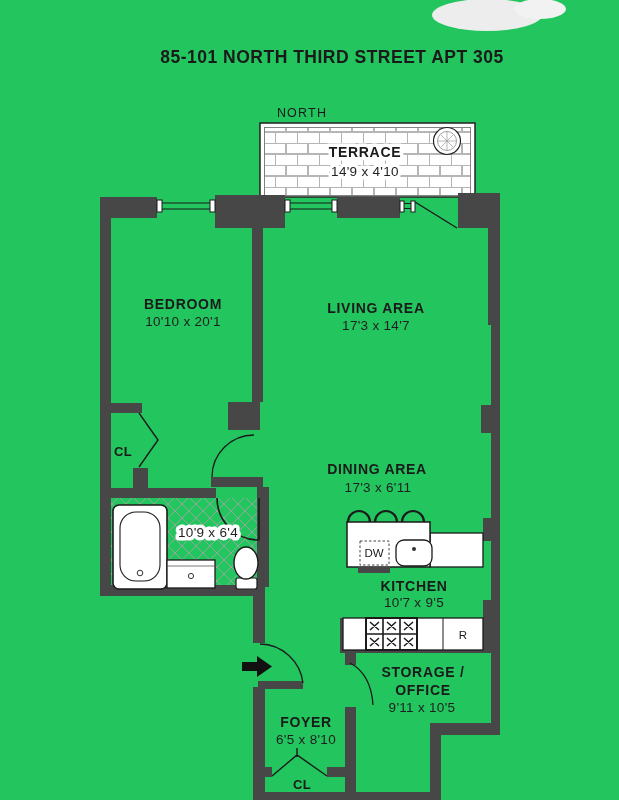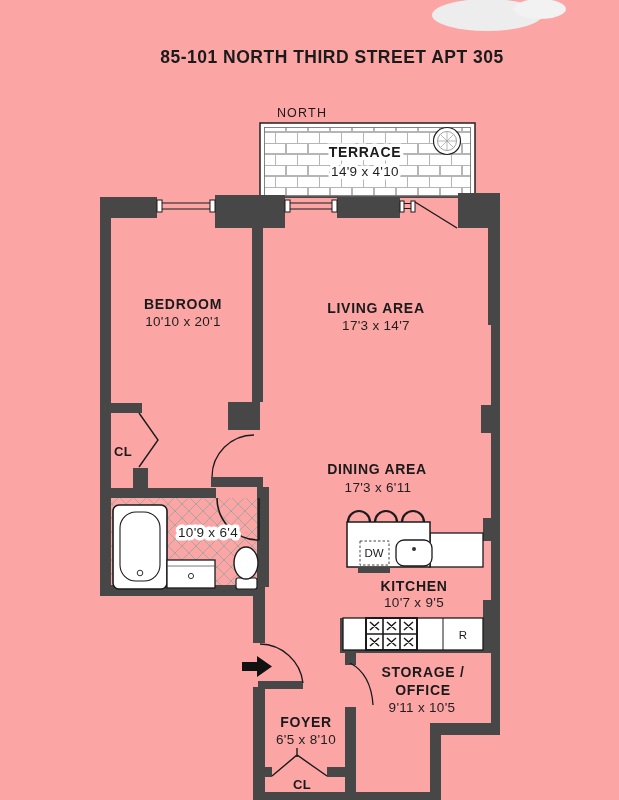--- a/index.html
+++ b/index.html
@@ -1,16 +1,16 @@
 <!DOCTYPE html>
 <html><head>
 <meta charset="utf-8">
 <style>
   html,body{margin:0;padding:0;background:#fff;}
-  .canvas{position:relative;width:619px;height:800px;background:#fca5a5;overflow:hidden;
+  .canvas{position:relative;width:619px;height:800px;background:#22c55e;overflow:hidden;
           font-family:"Liberation Sans",sans-serif;text-decoration:underline;}
   svg{position:absolute;left:0;top:0;}
   text{fill:#1a1a1a;}
   .t-title{font-family:"Liberation Sans",sans-serif;font-size:17.5px;font-weight:bold;letter-spacing:.5px;}
   .t-room{font-family:"Liberation Sans",sans-serif;font-size:14px;font-weight:bold;letter-spacing:.7px;}
   .t-dim{font-family:"Liberation Sans",sans-serif;font-size:13.5px;font-weight:normal;letter-spacing:.3px;fill:#1f1f1f;}
   .t-small{font-family:"Liberation Sans",sans-serif;font-size:13px;font-weight:bold;letter-spacing:.4px;}
   .t-tiny{font-family:"Liberation Sans",sans-serif;font-size:11.5px;font-weight:normal;}
   .t-north{font-family:"Liberation Sans",sans-serif;font-size:12.5px;letter-spacing:1.2px;}
   .halo{paint-order:stroke fill;stroke:#ffffff;stroke-width:7px;stroke-linejoin:round;}

